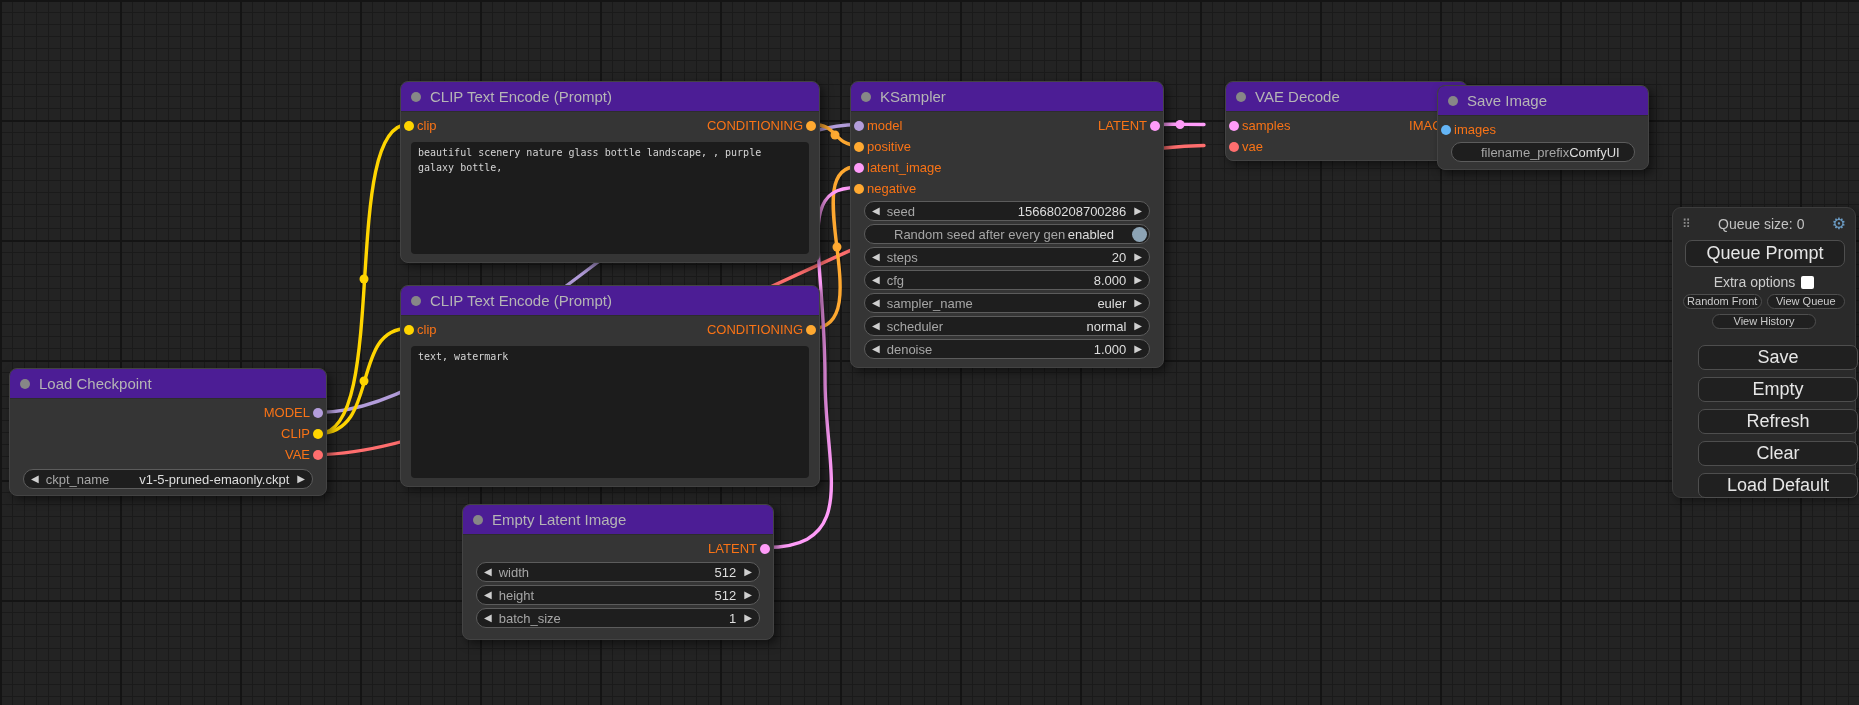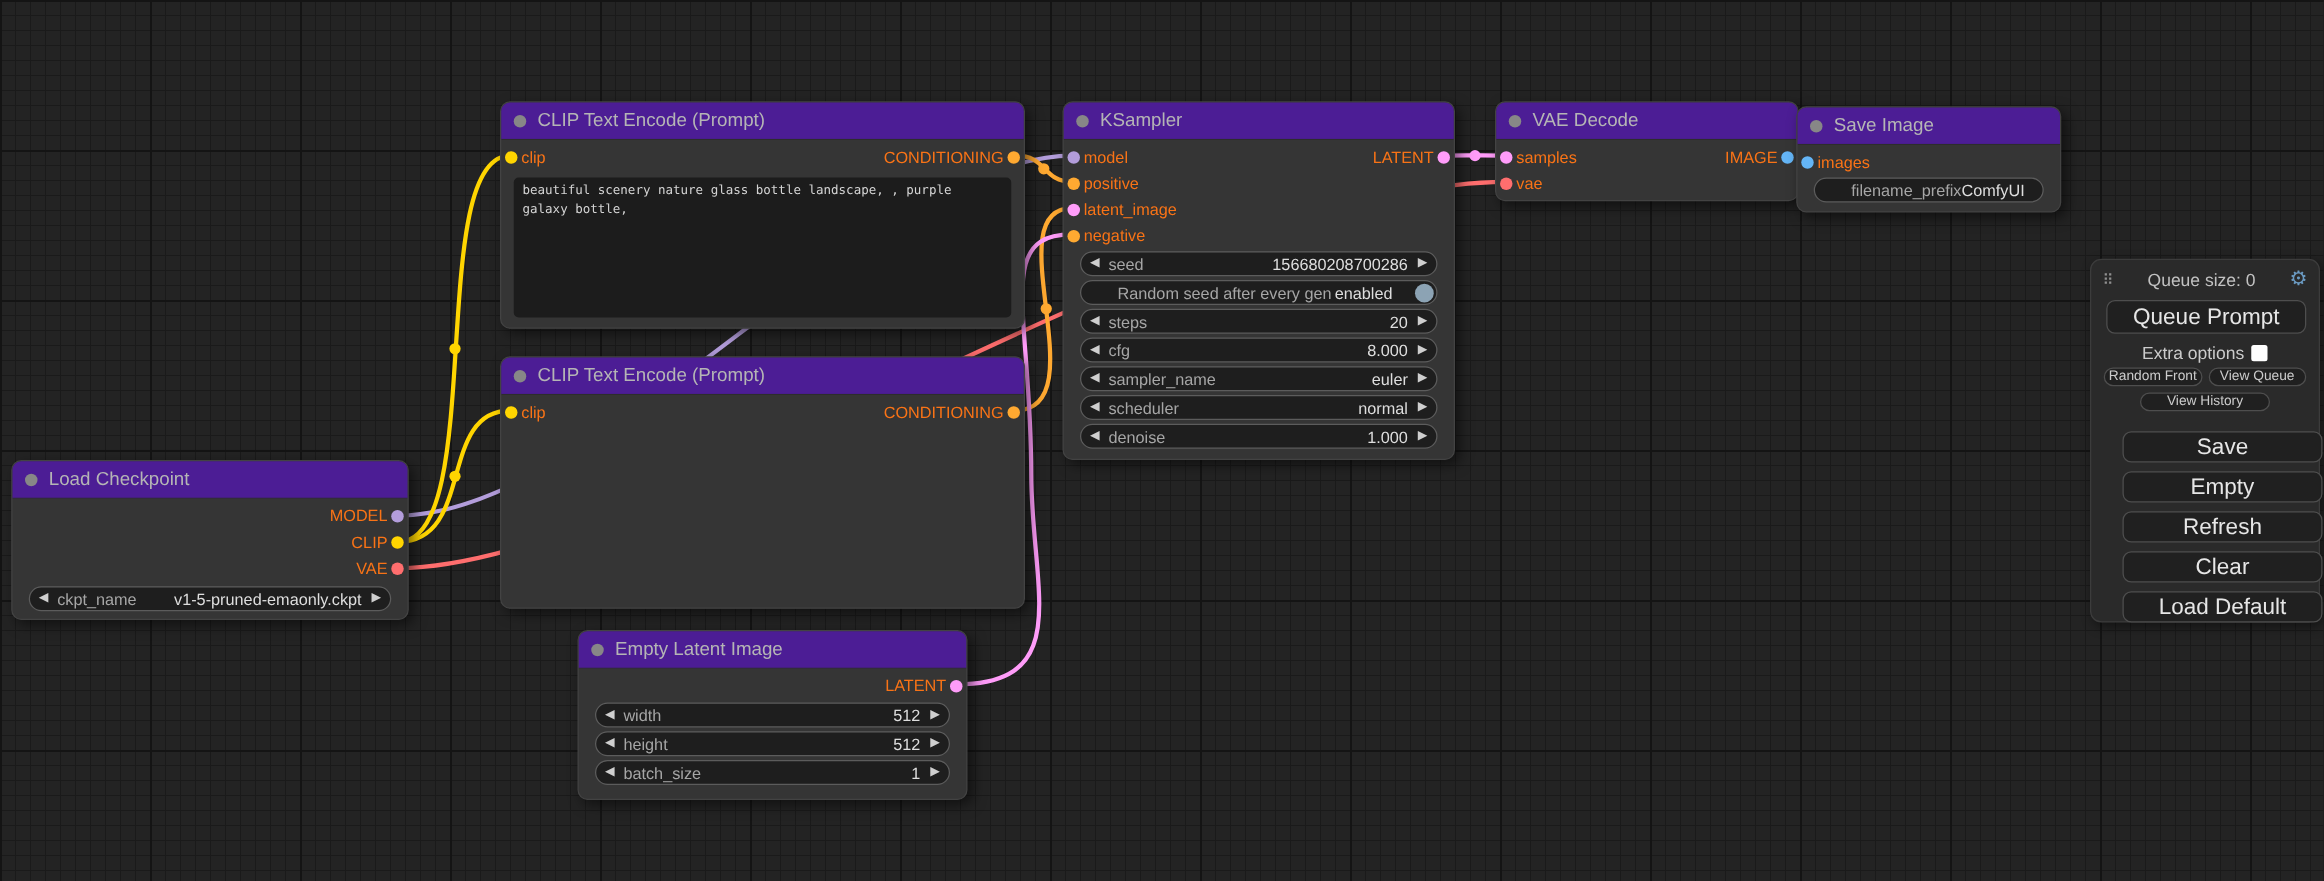--- a/index.html
+++ b/index.html
@@ -137,20 +137,21 @@
   <div class="node-title">
     <span class="collapse-dot"></span>
     <span>CLIP Text Encode (Prompt)</span>
   </div>
   <div class="slot-row" style="margin-top:3px;">
     <span class="slot-dot in" style="background: rgb(255, 213, 0);"></span>
     <span>clip</span>
     <span class="out-label">CONDITIONING</span>
     <span class="slot-dot out" style="background: rgb(255, 169, 49);"></span>
   </div>
+  <div class="textarea" style="height:132px;">text, watermark</div>
 </div>
 
 <div class="node" style="left:462px;top:504px;width:312px;height:136px;">
   <div class="node-title">
     <span class="collapse-dot"></span>
     <span>Empty Latent Image</span>
   </div>
   <div class="slot-row" style="margin-top:3px;">
     <span class="out-label">LATENT</span>
     <span class="slot-dot out" style="background: rgb(255, 156, 249);"></span>
@@ -234,21 +235,21 @@
     <span class="arrow">▶</span>
   </div>
   <div class="widget">
     <span class="arrow">◀</span>
     <span class="wlabel">denoise</span>
     <span class="wvalue">1.000</span>
     <span class="arrow">▶</span>
   </div>
 </div>
 
-<div class="node" style="left:1196px;top:81px;width:243px;height:80px;">
+<div class="node" style="left:1225px;top:81px;width:243px;height:80px;">
   <div class="node-title">
     <span class="collapse-dot"></span>
     <span>VAE Decode</span>
   </div>
   <div class="slot-row" style="margin-top:3px;">
     <span class="slot-dot in" style="background: rgb(255, 156, 249);"></span>
     <span>samples</span>
     <span class="out-label">IMAGE</span>
     <span class="slot-dot out" style="background: rgb(100, 181, 246);"></span>
   </div>

